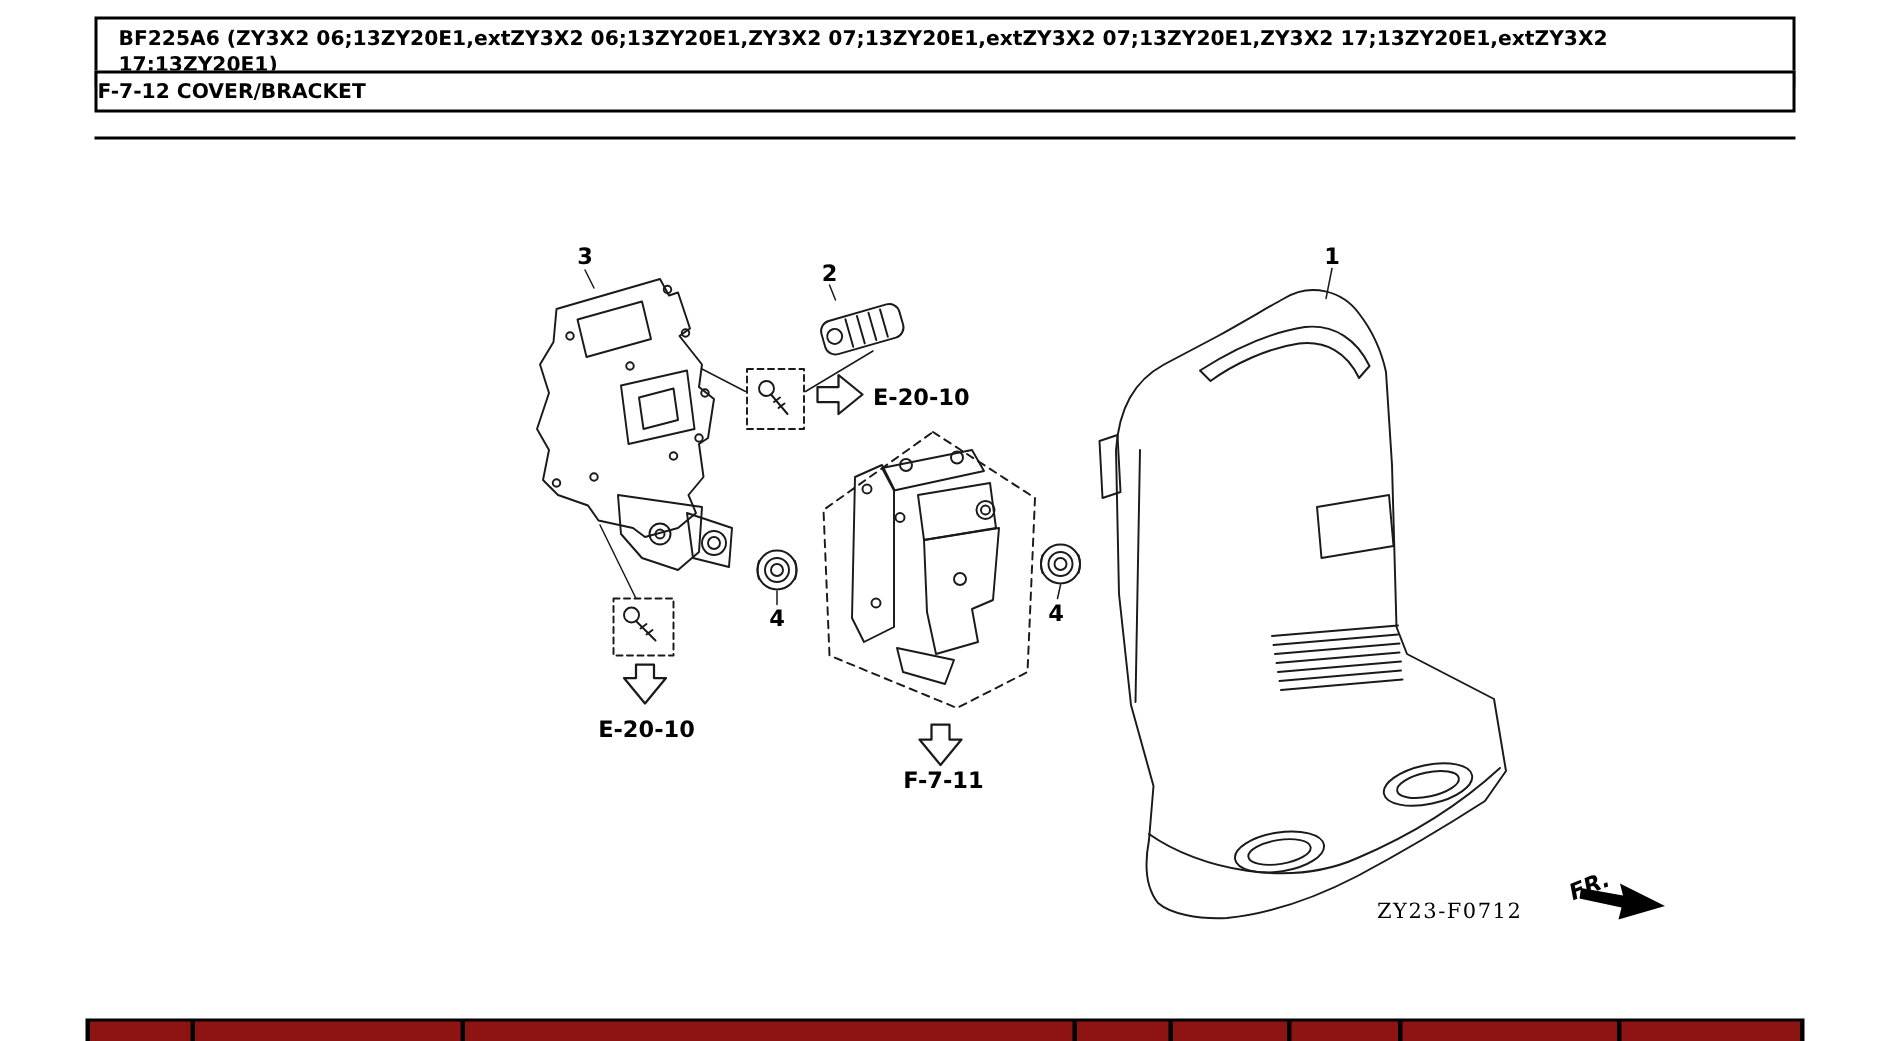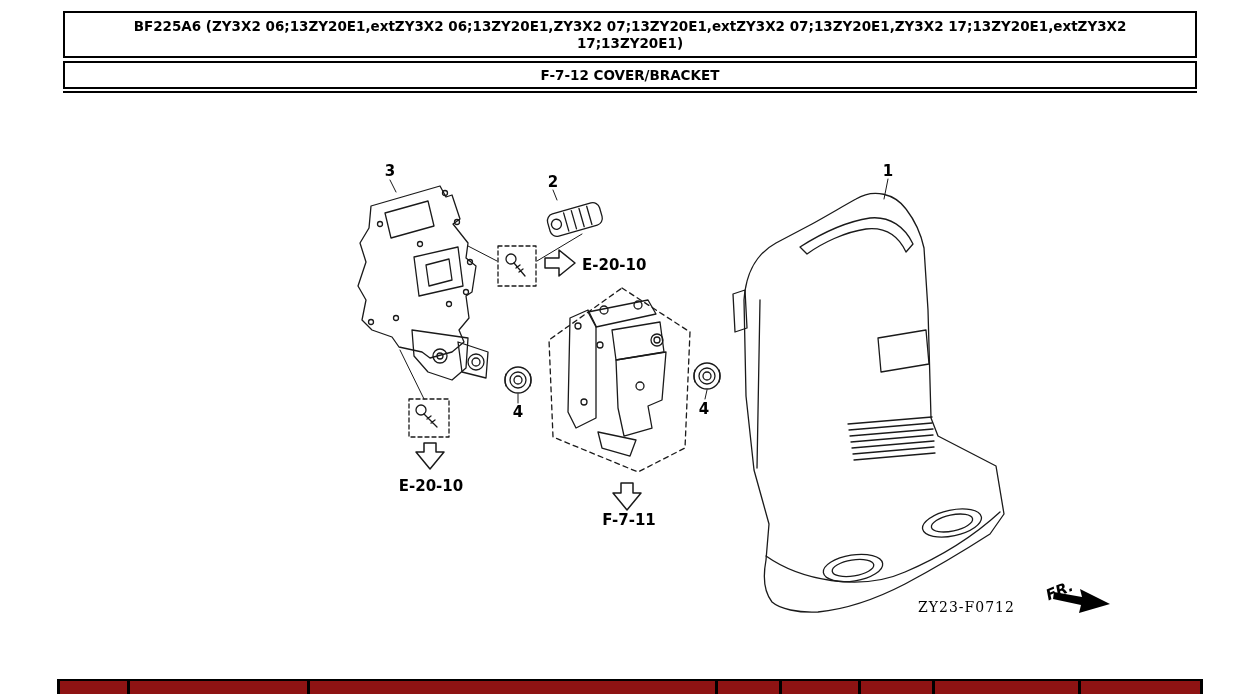--- a/index.html
+++ b/index.html
@@ -2,25 +2,25 @@
 <html><head>
 <meta charset="utf-8">
 <style>
   html,body{margin:0;padding:0;}
   body{
     width:1260px;height:694px;position:relative;background:#fff;overflow:hidden;
     font-family:"DejaVu Sans","Liberation Sans",sans-serif;color:#000;
   }
   .header-box{
     position:absolute;left:63px;width:1134px;box-sizing:border-box;
-    border:2px solid #000;text-align:center;font-weight:bold;font-size:13.5px;
+    border:2px solid #000;font-weight:bold;font-size:13.5px;
     background:#fff;
   }
   .header-box.title{top:11px;padding:5px 14px 4px;line-height:17px;}
-  .header-box.section{top:61px;padding:4px 0;}
+  .header-box.section{top:47px;padding:4px 0;}
   .header-rule{position:absolute;left:63px;top:91px;width:1134px;height:2px;background:#000;}
   .diagram-svg{position:absolute;left:0;top:95px;}
   .footer-bar{
     position:absolute;left:57px;top:679px;width:1146px;height:15px;background:#000;
     display:flex;gap:3px;padding:2px 3px 0 3px;box-sizing:border-box;
   }
   .footer-cell{height:100%;}
 </style>
 </head>
 <body>

